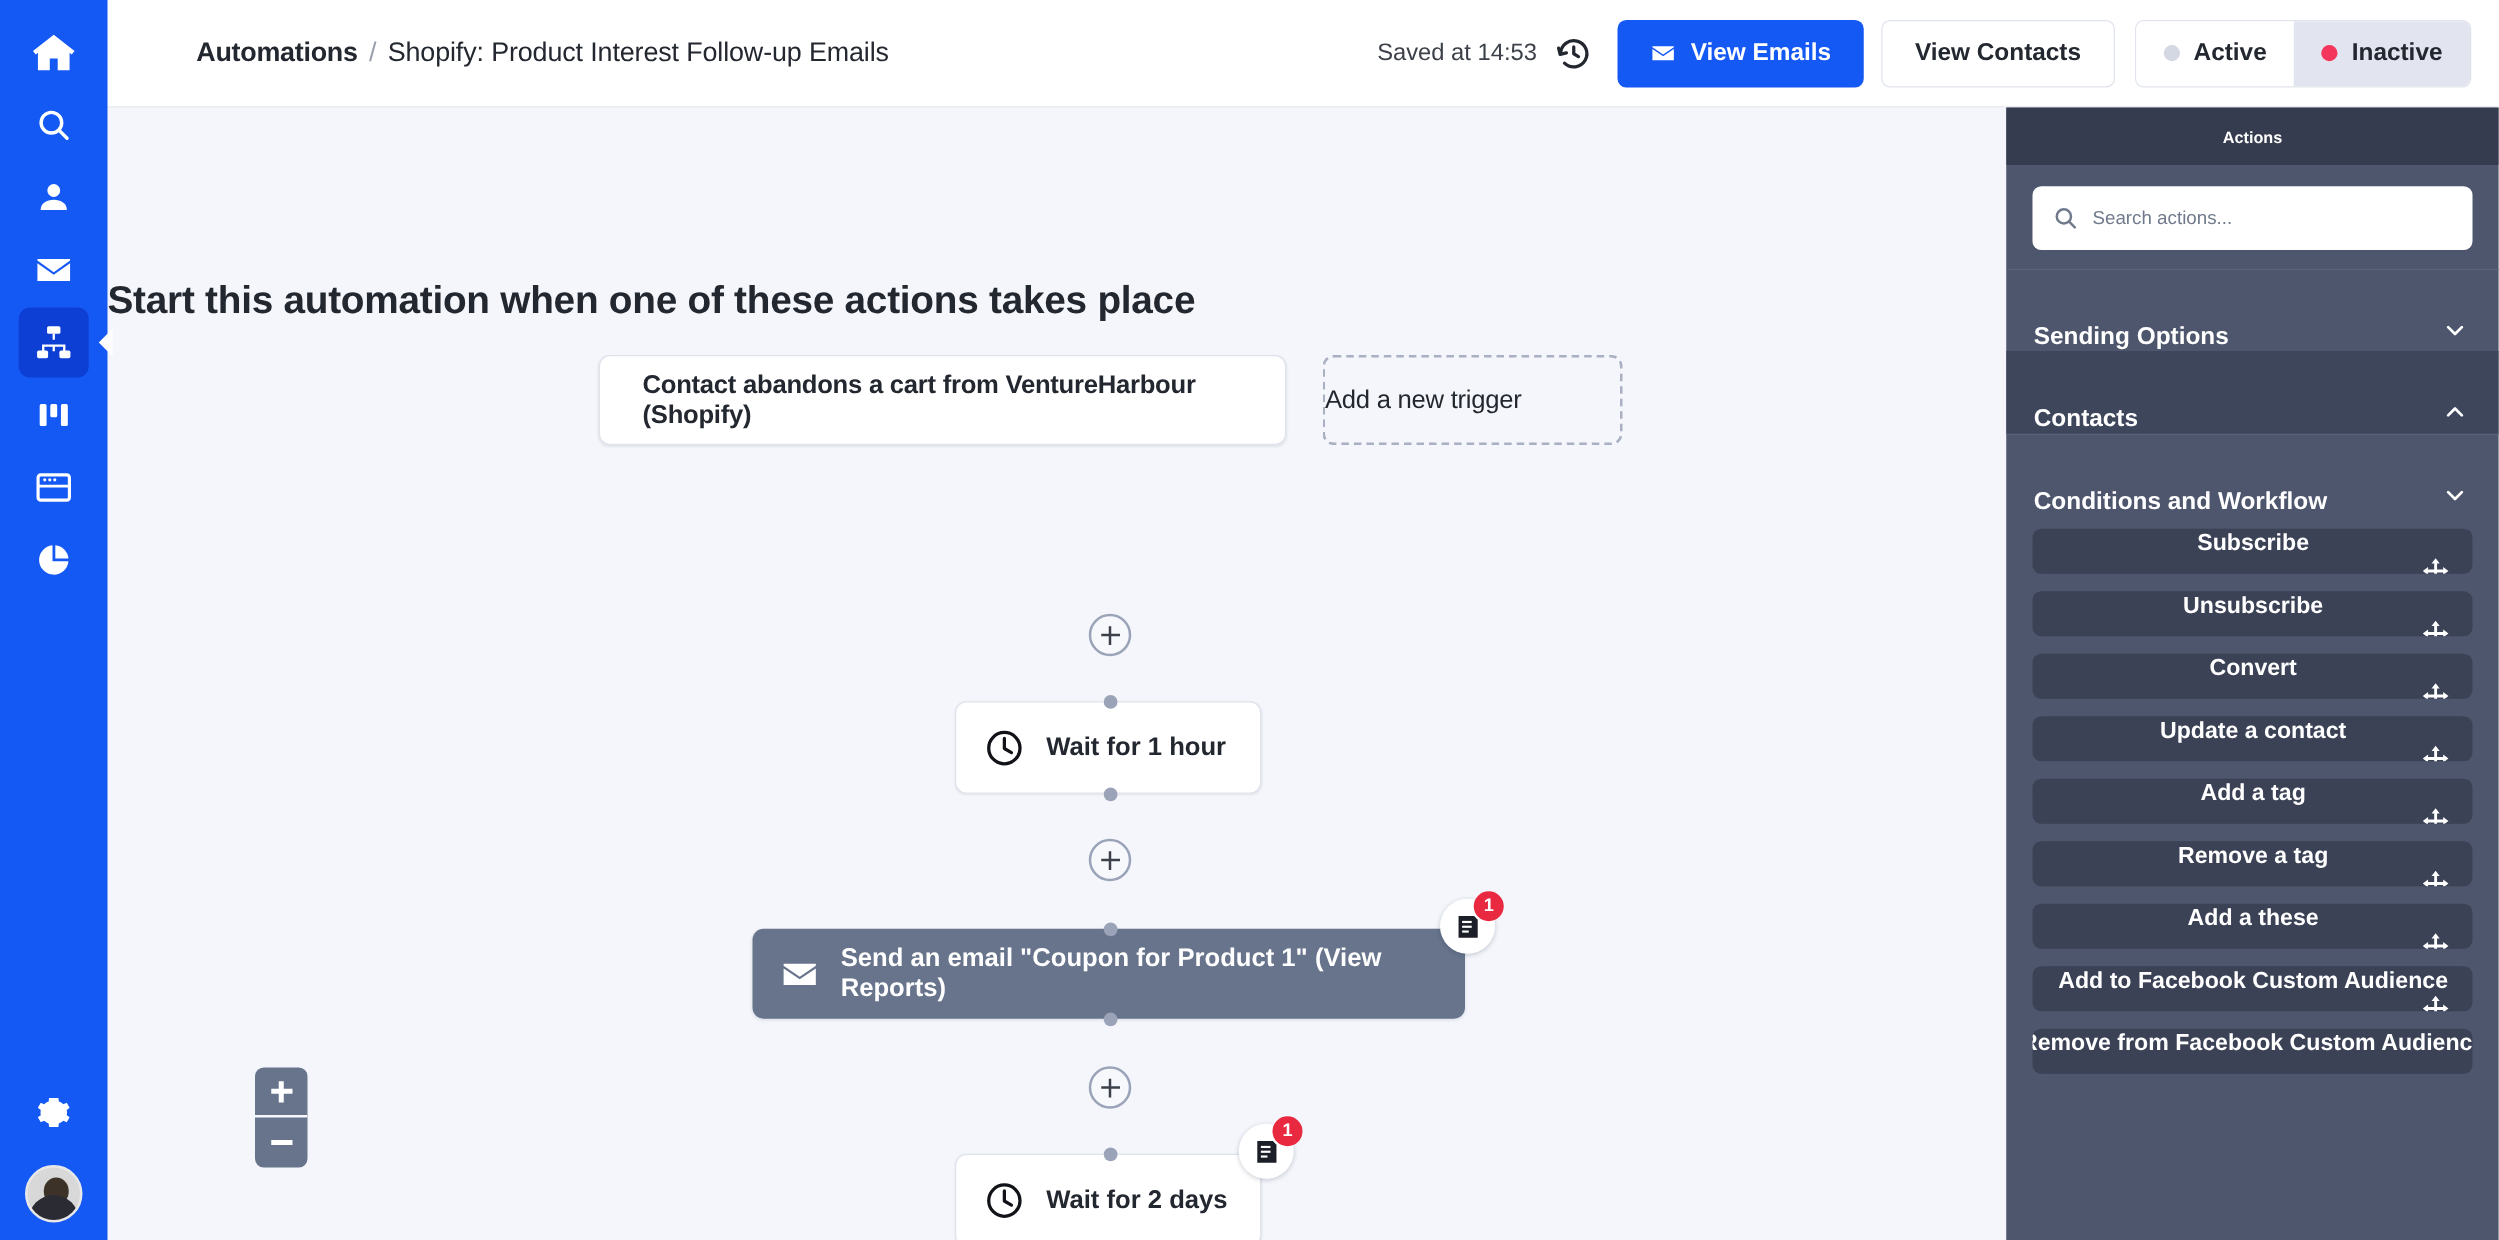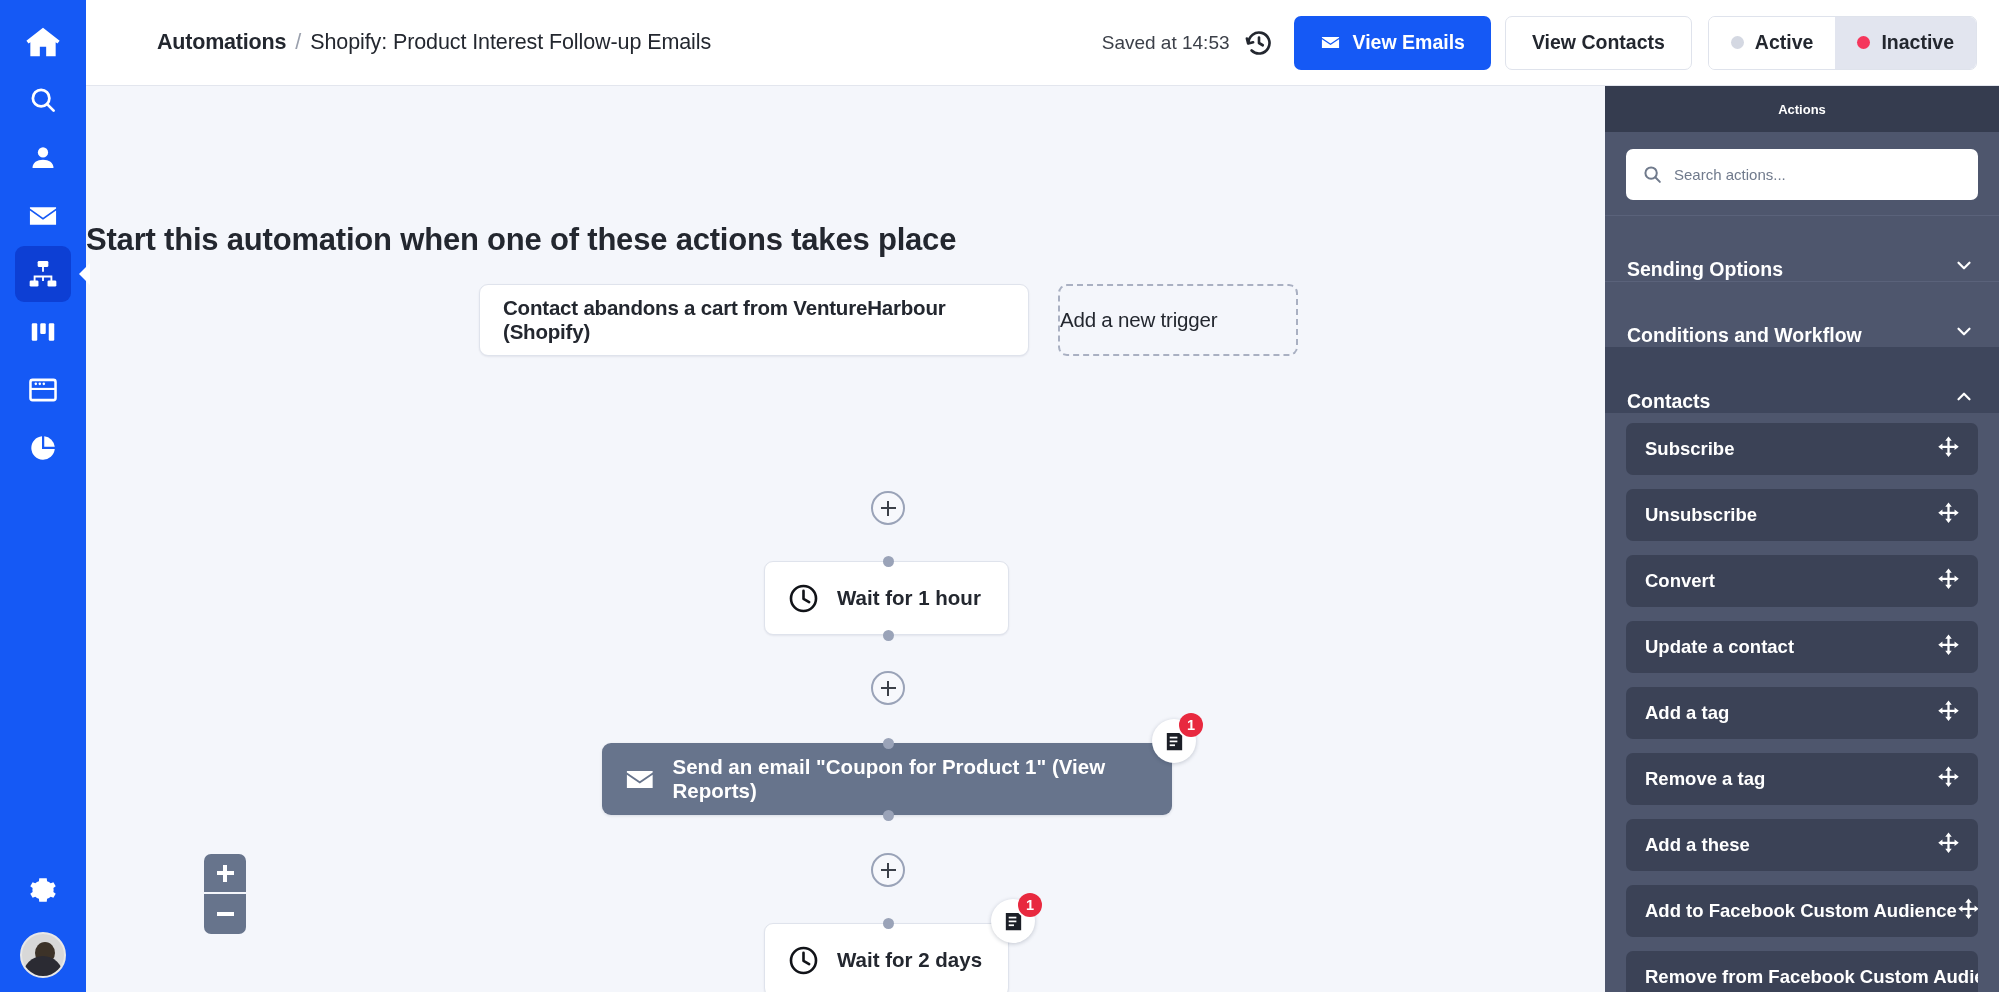--- a/index.html
+++ b/index.html
@@ -117,21 +117,21 @@
   .node {
     position: absolute;
     display: flex; align-items: center;
     border-radius: 9px;
     font-size: 20.5px; font-weight: 700;
     color: #23272f;
   }
   .node-trigger {
     background: #fff; border: 1px solid #dfe3ec;
     box-shadow: 0 1px 2px rgba(20,30,60,.08);
-    padding: 0 23px; height: 72px;
+    padding: 0 34px; height: 72px;
     left: 393px; top: 198px; width: 550px;
     justify-content: flex-start;
     letter-spacing: -0.2px;
   }
   .node-addtrigger {
     background: transparent; border: 2px dashed #a9b0c2;
     height: 72px; left: 972px; top: 198px; width: 240px;
     justify-content: flex-start; font-weight: 400; color: #23272f;
     letter-spacing: -0.2px;
   }
@@ -226,25 +226,25 @@
     padding: 0 24px 0 22px;
     color: #fff; font-size: 19.5px; font-weight: 700;
     cursor: pointer; flex: 0 0 66px;
     border-top: 1px solid #5a627a;
   }
   .acc-head.open { background: #3e465c; border-top-color: #3e465c; }
   .acc-head .chev { margin-left: auto; }
 
   .acc-list { padding: 10px 21px 0 21px; overflow: hidden; }
   .action-item {
-    height: 52px; background: #3b4256; border-radius: 7px;
+    height: 36px; background: #3b4256; border-radius: 7px;
     display: flex; align-items: center;
     padding: 0 18px 0 19px;
     color: #fff; font-size: 18.5px; font-weight: 700;
-    margin-bottom: 14px; cursor: grab; white-space: nowrap; overflow: hidden;
+    margin-bottom: 14px; cursor: grab; white-space: nowrap; overflow: hidden; flex-direction: column;
   }
   .action-item .drag { margin-left: auto; flex: 0 0 auto; }
   .ic { display: block; }
 </style>
 </head>
 <body>
 
 <div class="app">
 
   <div class="leftnav">
@@ -481,38 +481,38 @@
 
         <div class="acc-head">
           <span>Sending Options</span>
           <span class="chev">
             <svg width="22" height="22" viewBox="0 0 24 24" fill="none" stroke="#fff" stroke-width="2.4">
               <polyline points="6,9.5 12,15.5 18,9.5" stroke-linecap="round" stroke-linejoin="round"></polyline>
             </svg>
           </span>
         </div>
 
+        <div class="acc-head open">
+          <span>Contacts</span>
+          <span class="chev">
+            <svg width="22" height="22" viewBox="0 0 24 24" fill="none" stroke="#fff" stroke-width="2.4">
+              <polyline points="6,14.5 12,8.5 18,14.5" stroke-linecap="round" stroke-linejoin="round"></polyline>
+            </svg>
+          </span>
+        </div>
+
         <div class="acc-head">
           <span>Conditions and Workflow</span>
           <span class="chev">
             <svg width="22" height="22" viewBox="0 0 24 24" fill="none" stroke="#fff" stroke-width="2.4">
               <polyline points="6,9.5 12,15.5 18,9.5" stroke-linecap="round" stroke-linejoin="round"></polyline>
             </svg>
           </span>
         </div>
 
-        <div class="acc-head open">
-          <span>Contacts</span>
-          <span class="chev">
-            <svg width="22" height="22" viewBox="0 0 24 24" fill="none" stroke="#fff" stroke-width="2.4">
-              <polyline points="6,14.5 12,8.5 18,14.5" stroke-linecap="round" stroke-linejoin="round"></polyline>
-            </svg>
-          </span>
-        </div>
-
         <div class="acc-list">
           <div class="action-item">
             <span>Subscribe</span>
             <span class="drag">
               <svg width="23" height="23" viewBox="0 0 24 24" fill="#fff">
                 <path d="M12 1.6 8.6 6h2.2v5.1H5.7V8.9L1.3 12.3l4.4 3.4v-2.2h5.1v5.1H8.6l3.4 4.4 3.4-4.4h-2.2v-5.1h5.1v2.2l4.4-3.4-4.4-3.4v2.2h-5.1V6h2.2z"></path>
               </svg>
             </span>
           </div>
           <div class="action-item">

